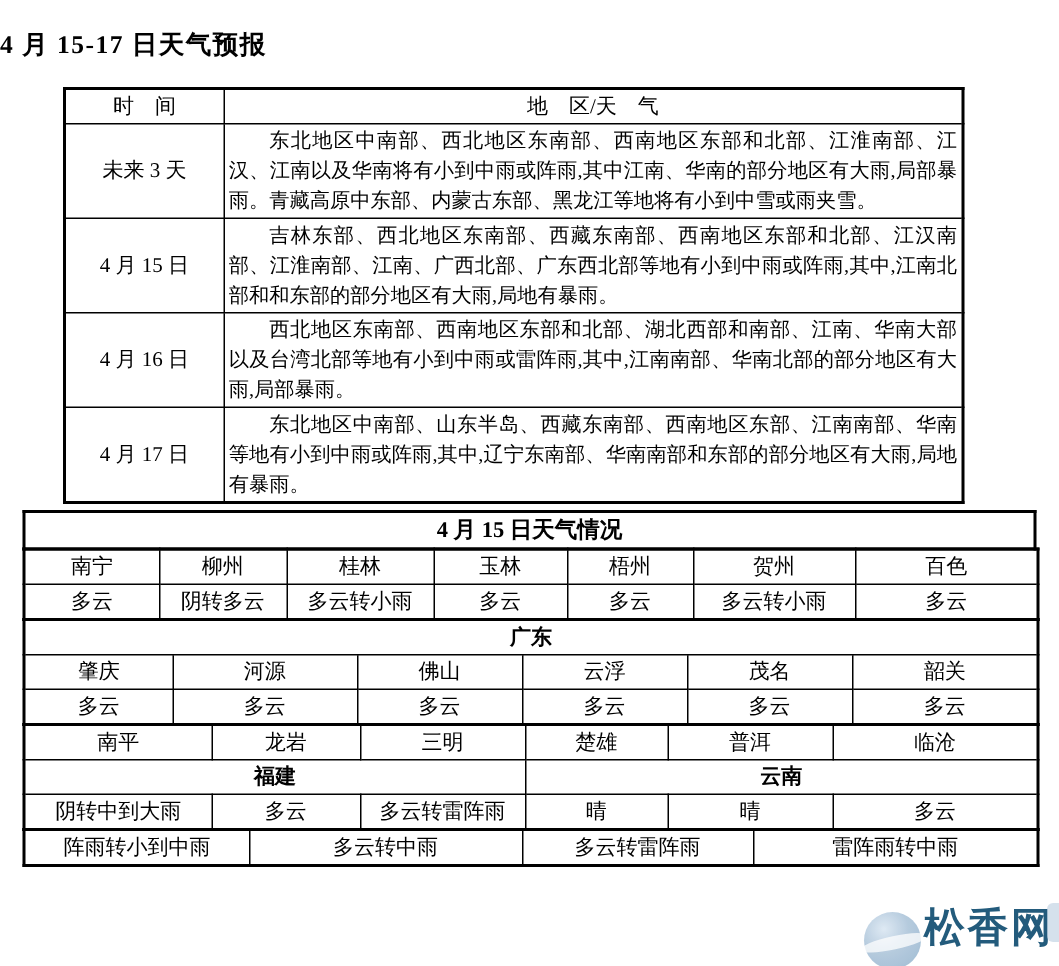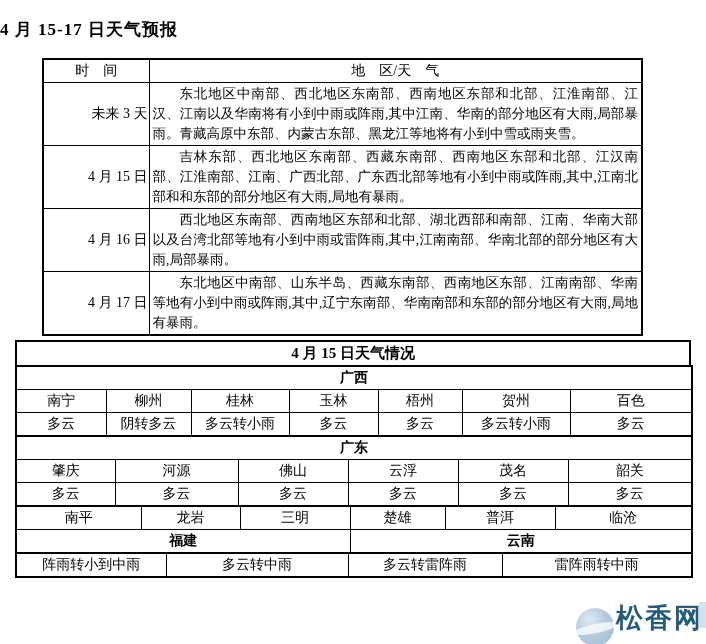--- a/index.html
+++ b/index.html
@@ -32,21 +32,21 @@
   .forecast {
     width: 601px;
     margin: 17px 0 0 42px;
   }
   .forecast .hdr {
     height: 20px;
     text-align: center;
     font-size: 14px;
   }
   .forecast .time {
-    text-align: right;
+    text-align: center;
     vertical-align: middle;
     font-size: 14px;
   }
   .forecast .desc {
     text-align: justify;
     text-indent: 2em;
     font-size: 13.5px;
     line-height: 20px;
     padding: 1px 3px;
     vertical-align: middle;
@@ -163,23 +163,20 @@
     <col style="width:90px">
       <col style="width:85px">
       <col style="width:98px">
       <col style="width:89px">
     <col style="width:84px">
       <col style="width:108px">
       <col style="width:122px">
   </colgroup>
   <tbody>
     <tr>
-      <td class="sec" colspan="7">广西</td>
-    </tr>
-    <tr>
       <td>南宁</td>
       <td>柳州</td>
       <td>桂林</td>
       <td>玉林</td>
       <td>梧州</td>
       <td>贺州</td>
       <td>百色</td>
     </tr>
     <tr>
       <td>多云</td>
@@ -240,20 +237,28 @@
       <td>龙岩</td>
       <td>三明</td>
       <td>楚雄</td>
       <td>普洱</td>
       <td>临沧</td>
     </tr>
     <tr>
       <td class="sec" colspan="3">福建</td>
       <td class="sec" colspan="3">云南</td>
     </tr>
+    <tr>
+      <td>阴转中到大雨</td>
+      <td>多云</td>
+      <td>多云转雷阵雨</td>
+      <td>晴</td>
+      <td>晴</td>
+      <td>多云</td>
+    </tr>
   </tbody>
 </table>
 
 <table class="cond cond-next">
   <colgroup>
     <col style="width:150px">
       <col style="width:182px">
       <col style="width:154px">
       <col style="width:190px">
   </colgroup>

